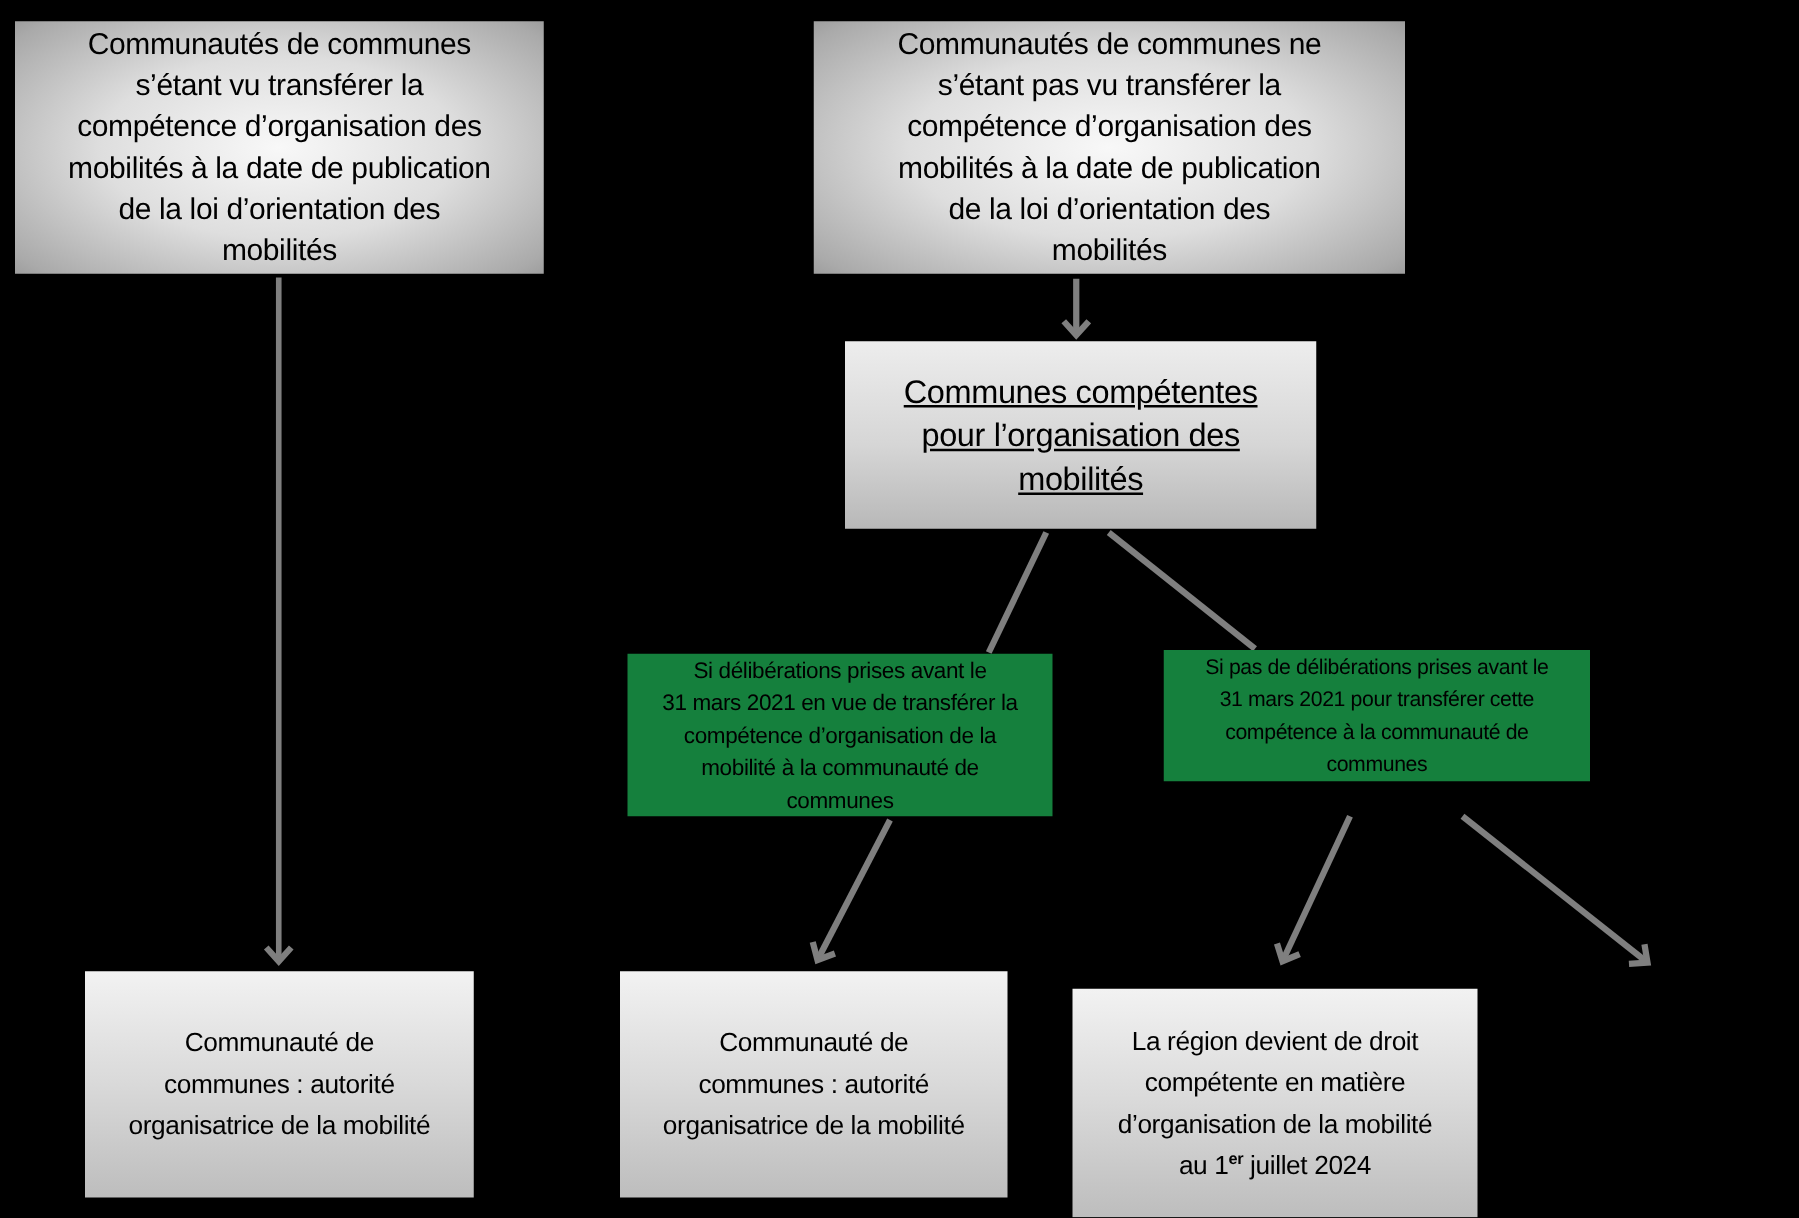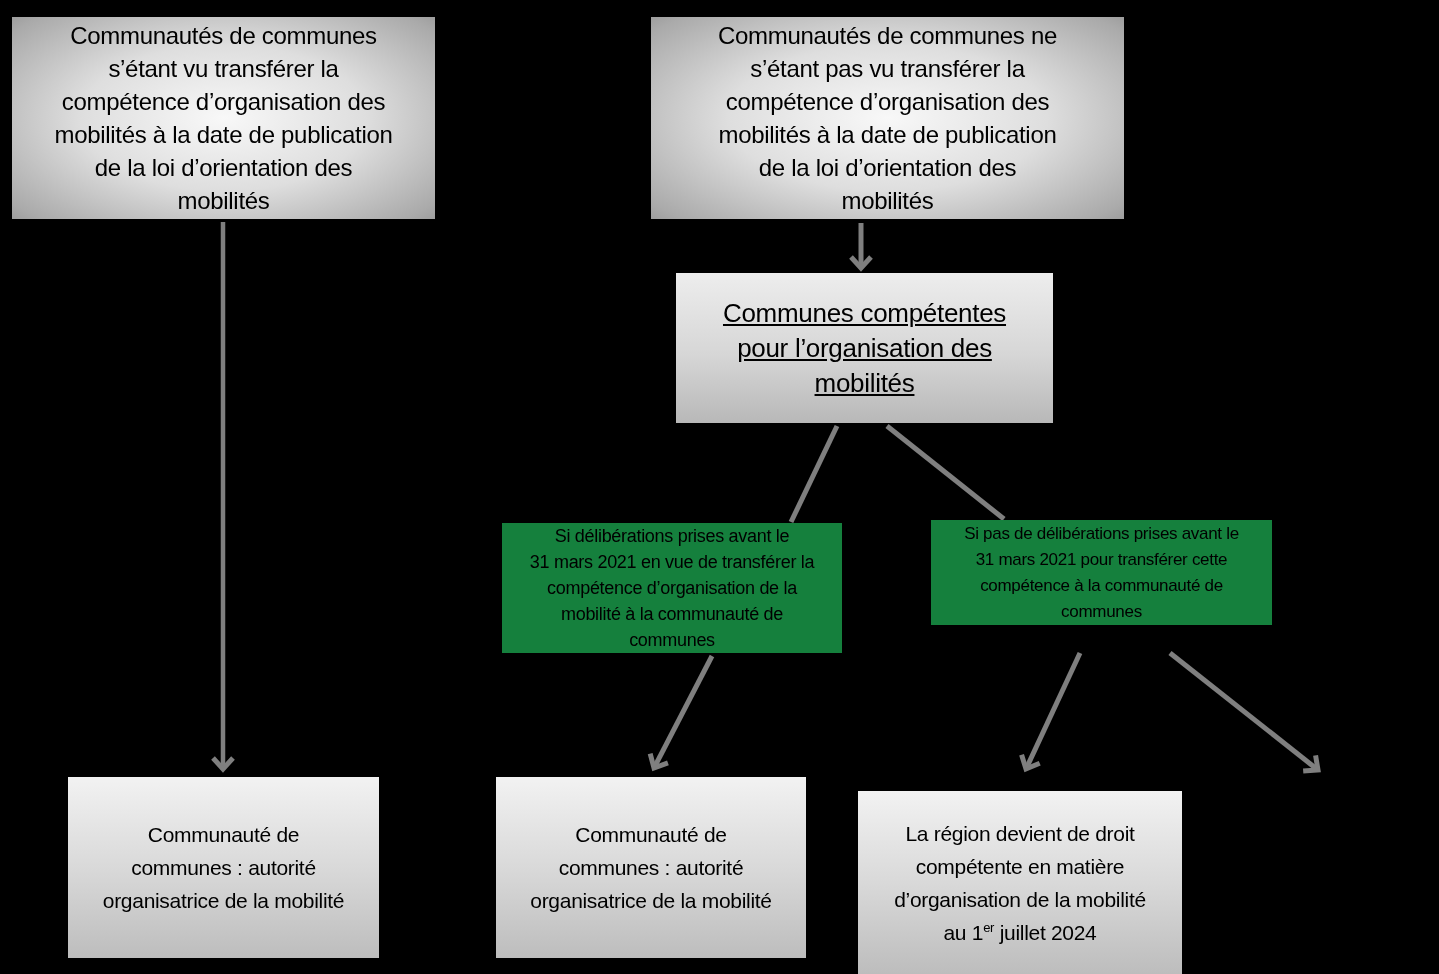--- a/index.html
+++ b/index.html
@@ -33,21 +33,21 @@
   
   #top-left   {left:12px;  top:17px;  width:423px; height:202px; font-size:24px; line-height:33px;}
   #top-right  {left:651px; top:17px;  width:473px; height:202px; font-size:24px; line-height:33px;}
   #middle     {left:676px; top:273px; width:377px; height:150px; font-size:26px; line-height:35px;}
   #cond-left  {left:502px; top:523px; width:340px; height:130px; font-size:18px; line-height:26px;}
   #cond-right {left:931px; top:520px; width:341px; height:105px; font-size:17px; line-height:26px;}
   #bottom-left  {left:68px;  top:777px; width:311px; height:181px; font-size:21px; line-height:33px;}
   #bottom-center{left:496px; top:777px; width:310px; height:181px; font-size:21px; line-height:33px;}
   #bottom-region{left:858px; top:775px; width:324px; height:183px; font-size:21px; line-height:33px;margin-top:16px;}
   #bottom-right {left:1220px;top:774px; width:215px; height:184px; font-size:19px; line-height:27px;}
-  sup{font-size:0.62em;line-height:0;}
+  sup{font-size:0.62em;line-height:0;font-weight:bold;}
 </style>
 </head>
 <body>
 
 <div class="canvas">
 
   <svg class="arrow-layer" width="1439" height="974">
     <defs>
       <marker id="vhead" markerUnits="userSpaceOnUse" markerWidth="34" markerHeight="34" refX="13" refY="12" orient="auto">
         <path d="M2,2 L13,12 L2,22" fill="none" stroke-width="5" stroke="#7f7f7f"></path>

